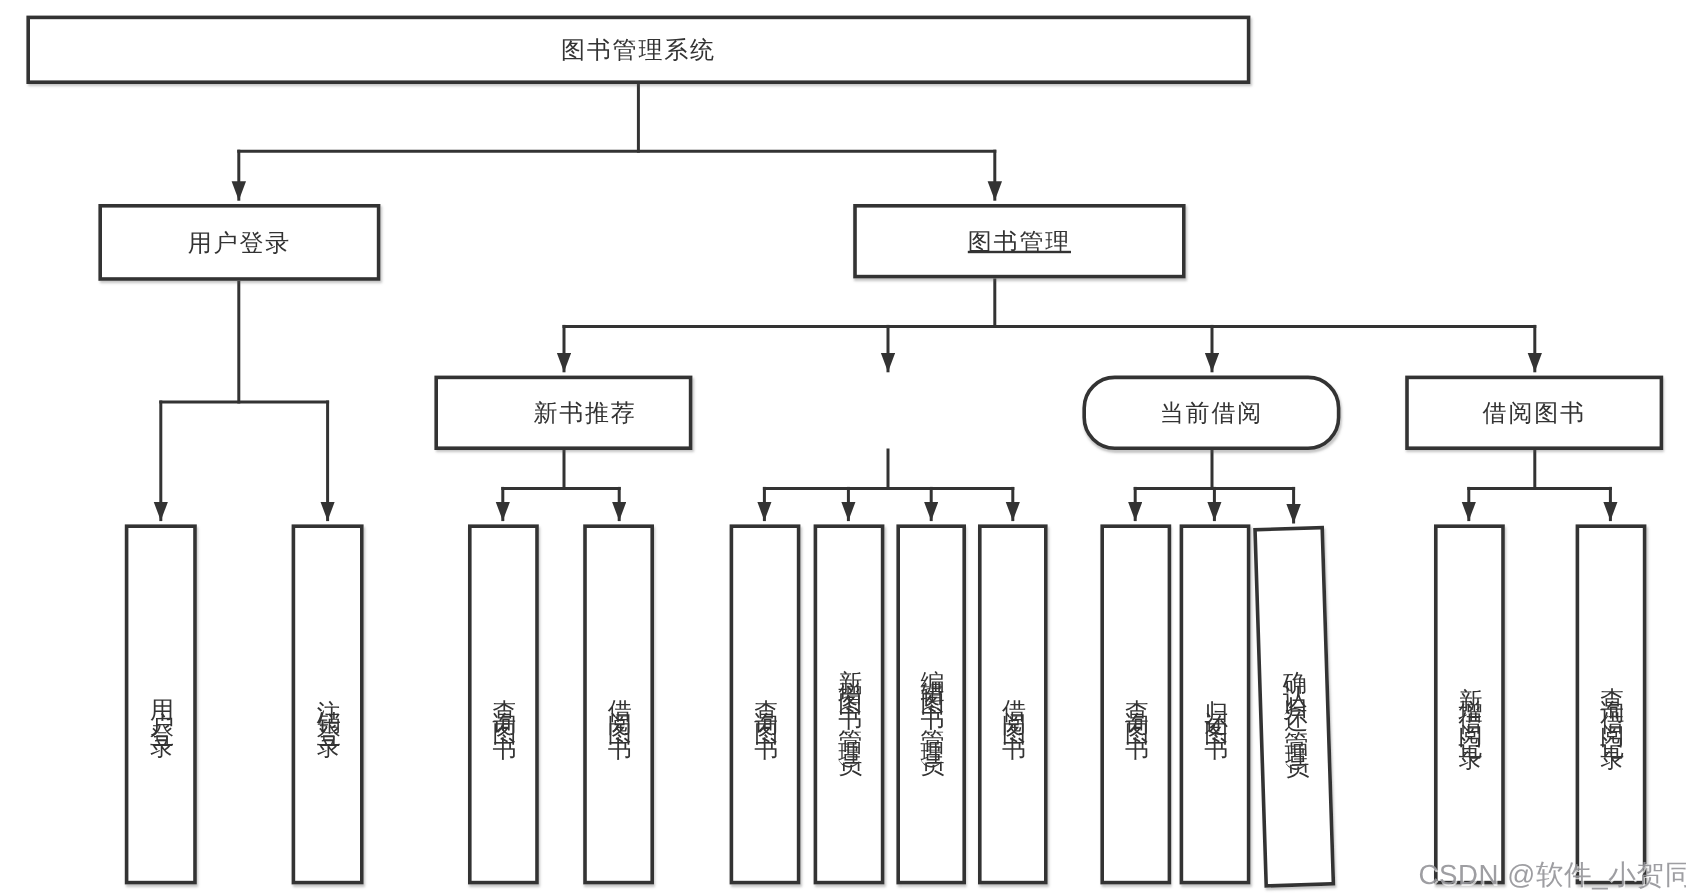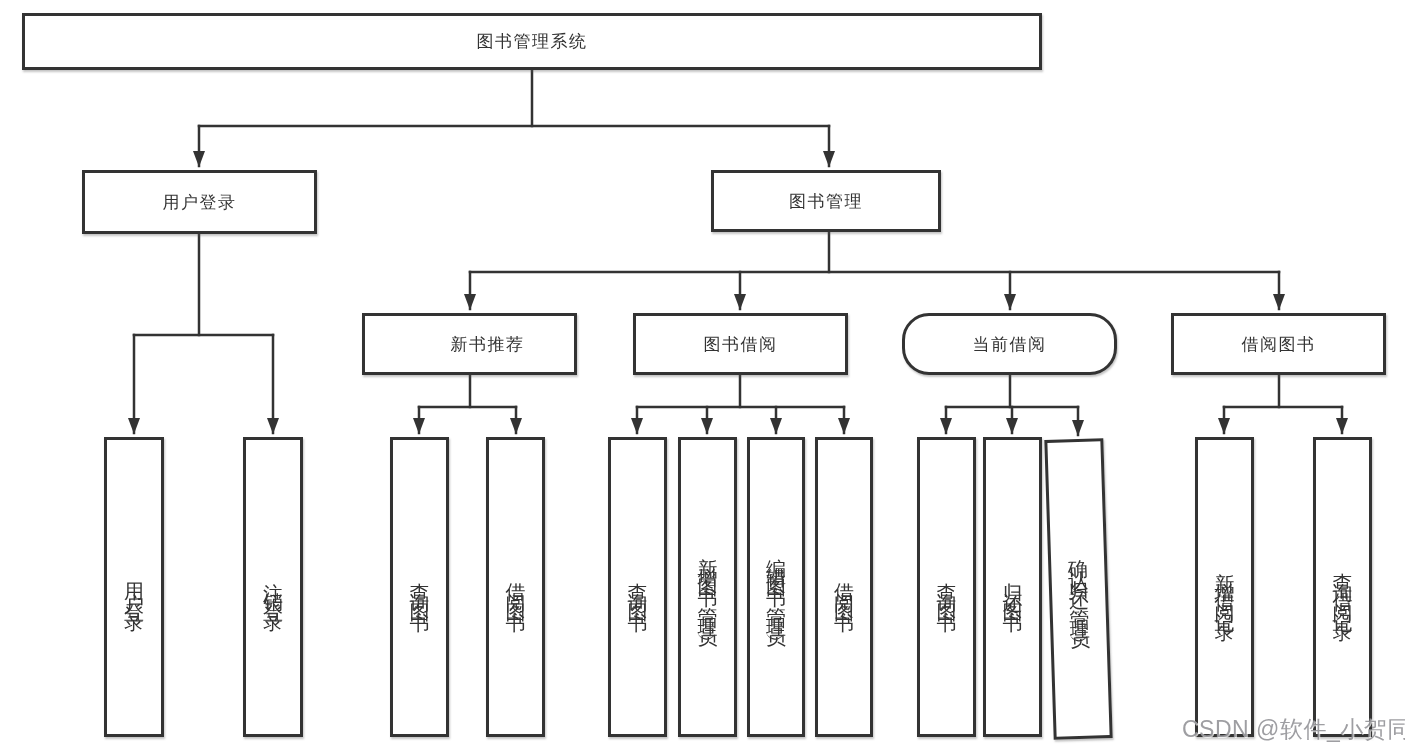--- a/index.html
+++ b/index.html
@@ -27,21 +27,21 @@
     border: 3px solid #333333;
     box-sizing: border-box;
     display: flex;
     align-items: center;
     justify-content: center;
     color: #333333;
     z-index: 2;
     box-shadow: 1px 2px 2px rgba(90,90,90,0.35);
   }
   .node-h .label {
-    font-size: 17px;
+    font-size: 20px;
     letter-spacing: 1.5px;
     color: #333333;
     white-space: nowrap;
   }
   .node-v .label {
     writing-mode: vertical-rl;
     text-orientation: mixed;
     font-size: 20px;
     line-height: 1.15;
     letter-spacing: 0.5em;
@@ -130,30 +130,27 @@
     </g>
   </svg>
 
   <div class="node node-h" style="left:22px; top:13px; width:1020px; height:57px;">
     <span class="label">图书管理系统</span>
   </div>
 
   <div class="node node-h" style="left:82px; top:170px; width:235px; height:64px;">
     <span class="label">用户登录</span>
   </div>
-  <div class="node node-h" style="left:711px; top:170px; width:230px; height:62px;">
+  <div class="node node-h" style="left:711px; top:170px; width:277px; height:62px;text-decoration:underline;">
     <span class="label">图书管理</span>
   </div>
 
   <div class="node node-h" style="left:362px; top:313px; width:215px; height:62px;padding-left:36px;">
     <span class="label">新书推荐</span>
   </div>
-  <div class="node node-h" style="left:633px; top:313px; width:215px; height:62px;">
-    <span class="label">图书借阅</span>
-  </div>
   <div class="node node-h" style="left:902px; top:313px; width:215px; height:62px;border-radius:27px;">
     <span class="label">当前借阅</span>
   </div>
   <div class="node node-h" style="left:1171px; top:313px; width:215px; height:62px;">
     <span class="label">借阅图书</span>
   </div>
 
   <div class="node node-v" style="left:104px; top:437px; width:60px; height:300px;">
     <span class="label">用户登录</span>
   </div>

